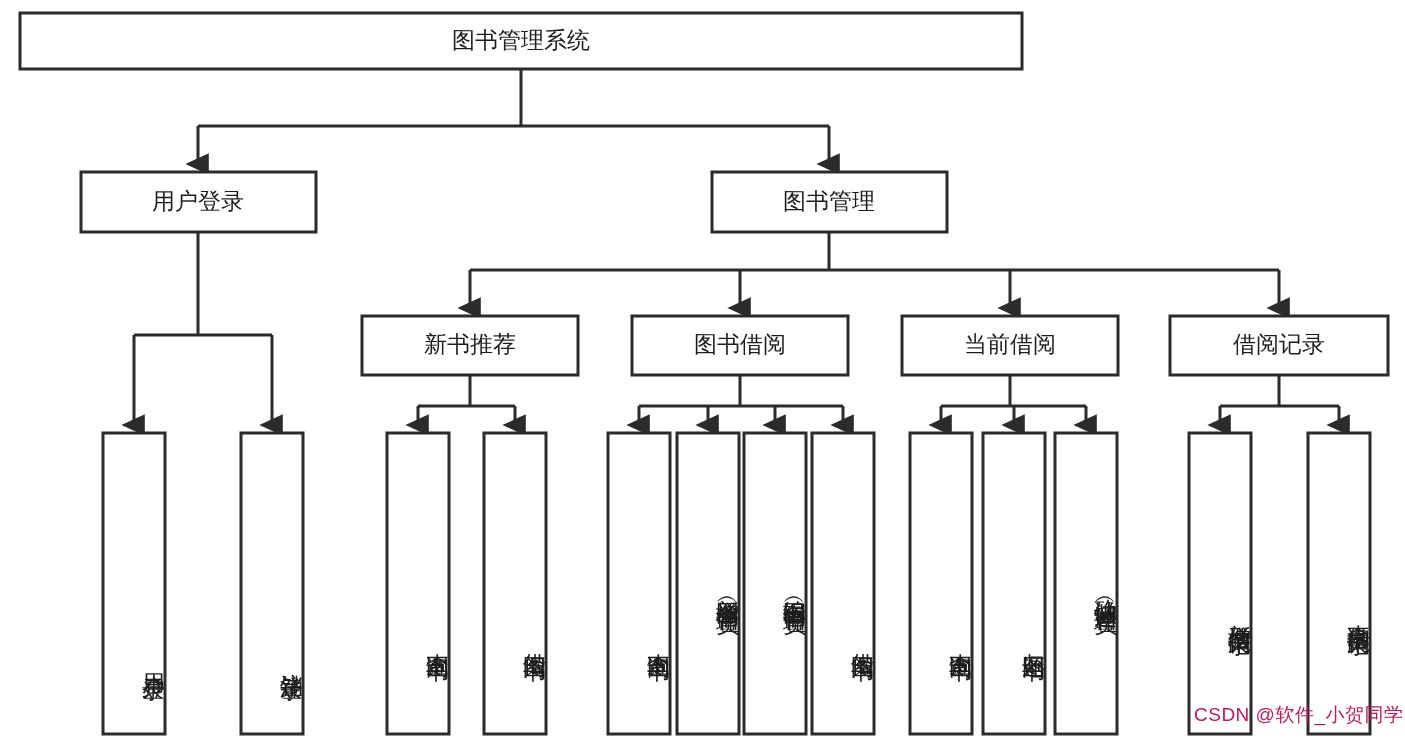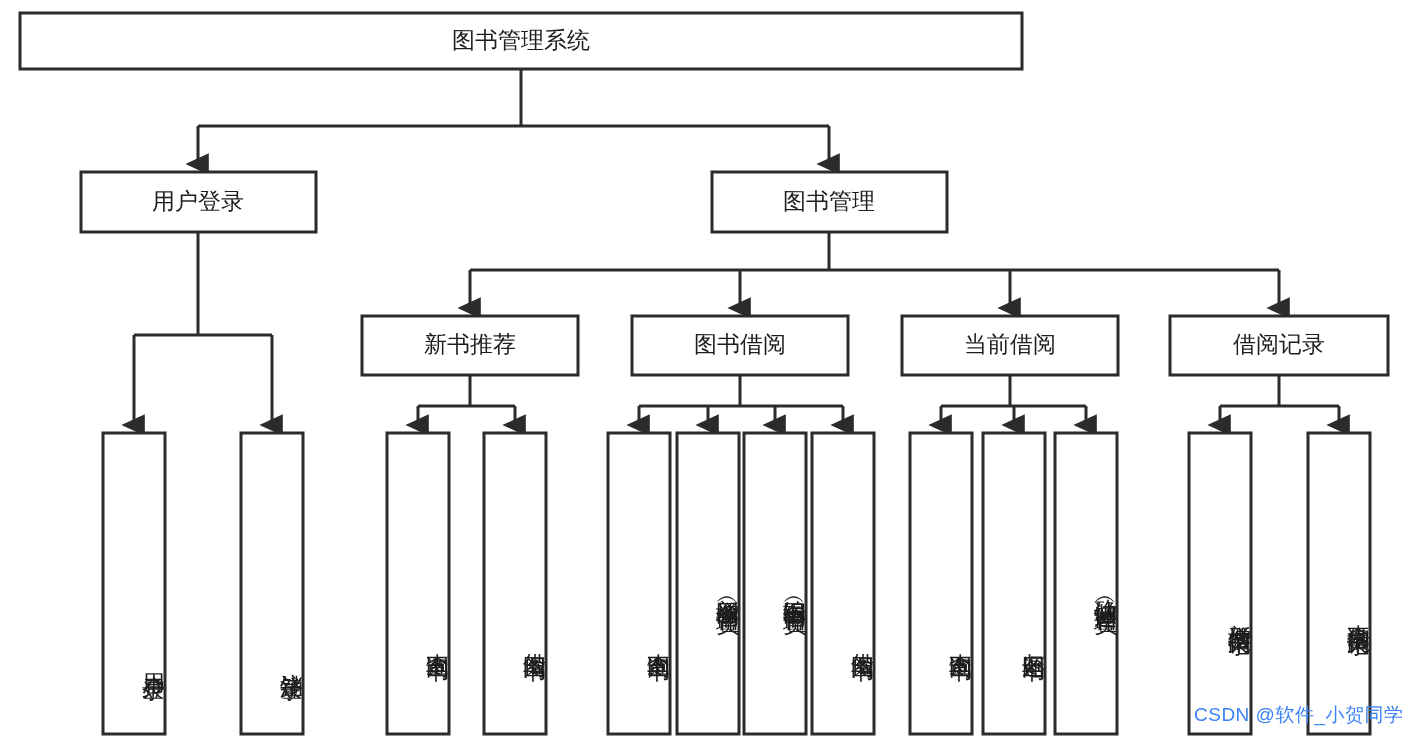--- a/index.html
+++ b/index.html
@@ -57,21 +57,21 @@
     white-space: nowrap;
     display: flex;
     align-items: flex-start;
     justify-content: center;
     pointer-events: none;
   }
   .watermark {
     position: absolute;
     font-family: "Liberation Sans", "DejaVu Sans", sans-serif;
     font-size: 19px;
-    color: #3b82f6;
+    color: #be185d;
     white-space: nowrap;
     letter-spacing: 0.5px;
   }
 </style>
 </head>
 <body>
 
 <div id="diagram-root">
 
   <svg class="canvas" viewBox="0 0 1405 747">

